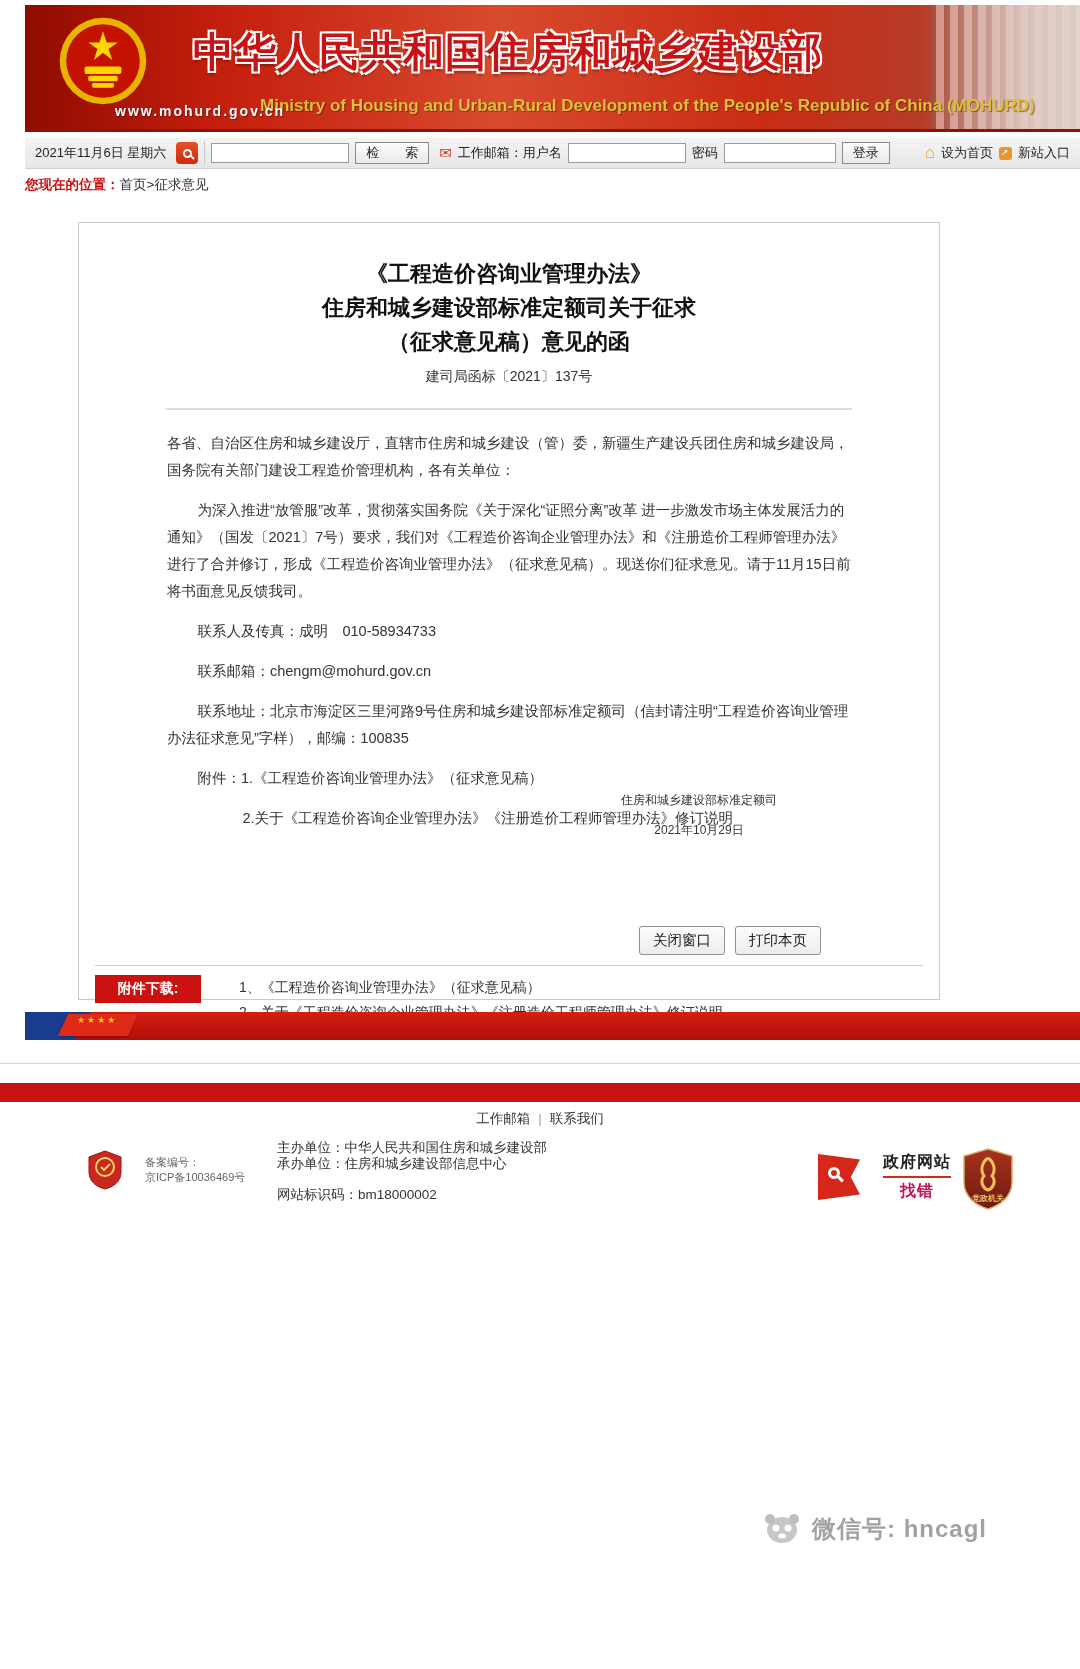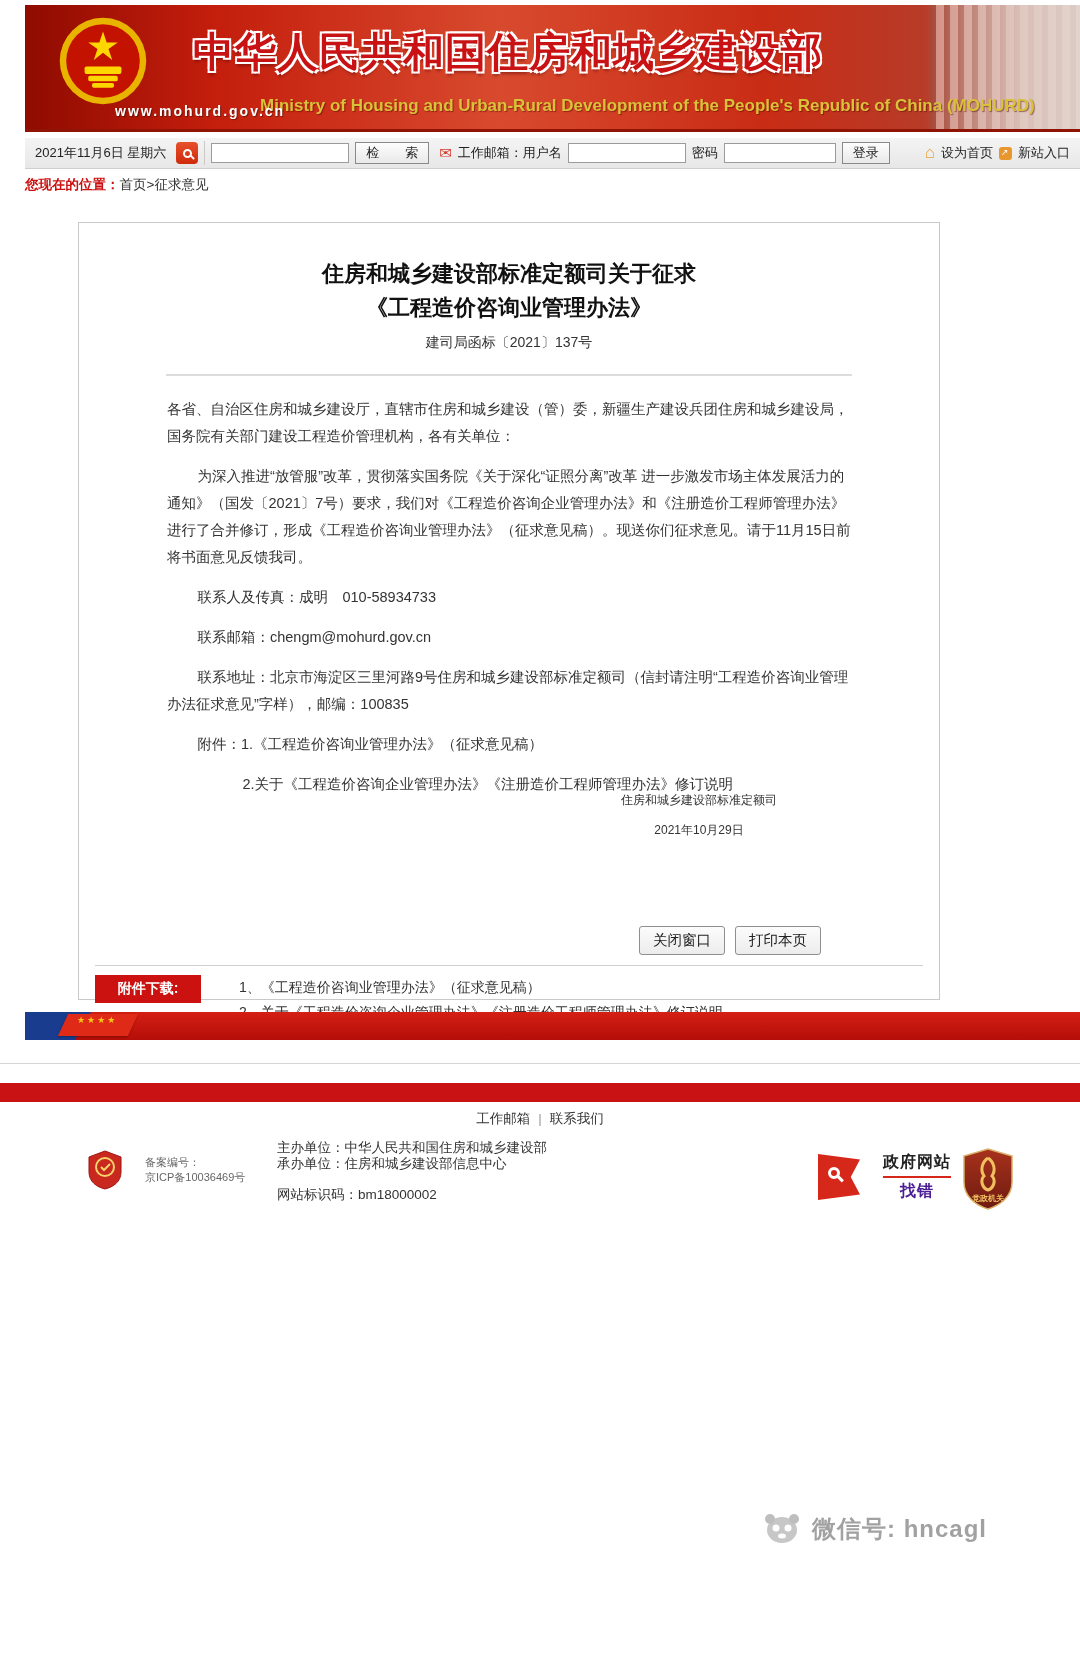--- a/index.html
+++ b/index.html
@@ -101,21 +101,21 @@
   .gov-err { position:absolute; left:818px; top:1152px; display:flex; align-items:center; gap:23px; cursor:pointer; }
   .gov-flag { width:42px; height:46px; background:#d6281a;
     clip-path:polygon(0 0, 100% 12%, 78% 50%, 100% 88%, 0 100%); position:relative; }
   .gov-flag .mag2 { position:absolute; left:10px; top:13px; width:12px; height:12px;
     border:3px solid #fff; border-radius:50%; }
   .gov-flag .mag2::after { content:""; position:absolute; width:8px; height:3px; background:#fff;
     transform:rotate(45deg); right:-7px; bottom:-4px; }
   .gov-text { text-align:center; }
   .gov-text .t1 { font-size:16px; font-weight:bold; color:#222; letter-spacing:1px;
     border-bottom:2px solid #d6281a; padding-bottom:3px; }
-  .gov-text .t2 { font-size:16px; font-weight:bold; color:#4c1d95; margin-top:3px; letter-spacing:1px; }
+  .gov-text .t2 { font-size:16px; font-weight:bold; color:#be185d; margin-top:3px; letter-spacing:1px; }
   .shield { position:absolute; left:962px; top:1148px; width:52px; height:62px; cursor:pointer; }
 
   
   .watermark { position:absolute; left:762px; top:1512px; display:flex; align-items:center; gap:10px; opacity:.55; }
   .wm-logo { width:40px; height:34px; }
   .wm-text { font-size:24px; color:#555; font-weight:bold; letter-spacing:1px; }
 </style>
 </head>
 <body>
 
@@ -158,22 +158,23 @@
     <span class="newsite-icon"></span>
     <a class="tb-link">新站入口</a>
   </div>
 
   <div class="breadcrumb">
     <span class="bc-label">您现在的位置：</span><span class="bc-path">首页&gt;征求意见</span>
   </div>
 
   <div class="doc-box">
     <div class="doc-head">
+      <div class="doc-title">《工程造价咨询业管理办法》</div>
       <div class="doc-title">住房和城乡建设部标准定额司关于征求</div>
-      <div class="doc-title">《工程造价咨询业管理办法》</div>
+      <div class="doc-title">（征求意见稿）意见的函</div>
       <div class="doc-number">建司局函标〔2021〕137号</div>
     </div>
     <div class="doc-divider"></div>
     <div class="doc-content">
       <p>各省、自治区住房和城乡建设厅，直辖市住房和城乡建设（管）委，新疆生产建设兵团住房和城乡建设局，国务院有关部门建设工程造价管理机构，各有关单位：</p>
       <p class="indent">为深入推进“放管服”改革，贯彻落实国务院《关于深化“证照分离”改革 进一步激发市场主体发展活力的通知》（国发〔2021〕7号）要求，我们对《工程造价咨询企业管理办法》和《注册造价工程师管理办法》进行了合并修订，形成《工程造价咨询业管理办法》（征求意见稿）。现送你们征求意见。请于11月15日前将书面意见反馈我司。</p>
       <p class="indent">联系人及传真：成明　010-58934733</p>
       <p class="indent">联系邮箱：chengm@mohurd.gov.cn</p>
       <p class="indent">联系地址：北京市海淀区三里河路9号住房和城乡建设部标准定额司（信封请注明“工程造价咨询业管理办法征求意见”字样），邮编：100835</p>
       <p class="indent">附件：1.《工程造价咨询业管理办法》（征求意见稿）</p>

